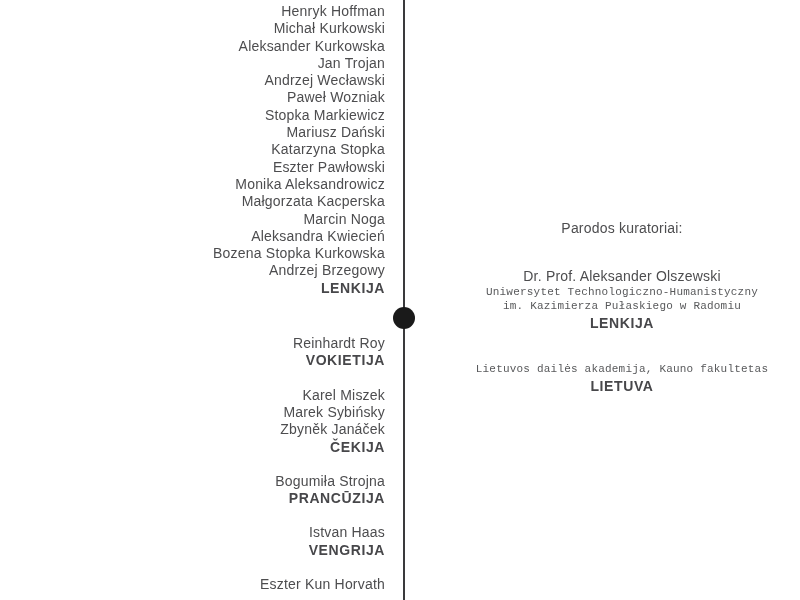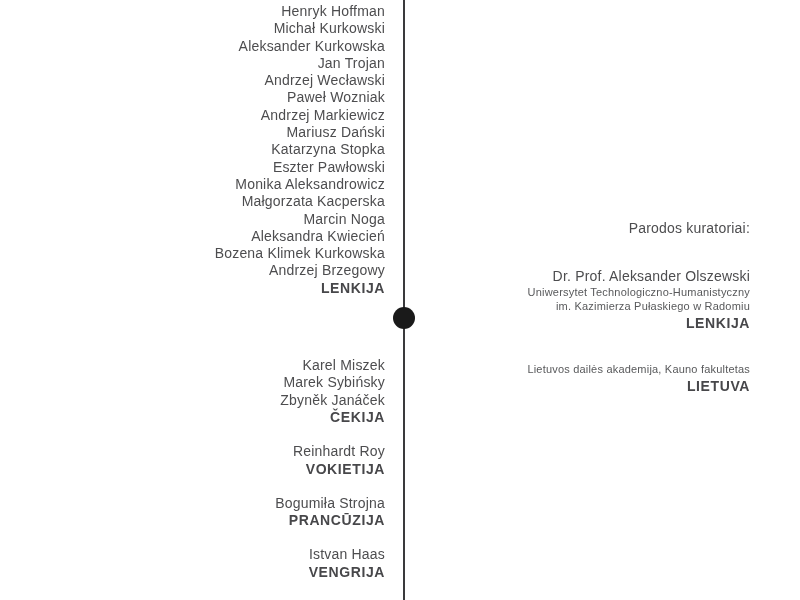--- a/index.html
+++ b/index.html
@@ -23,21 +23,21 @@
   .artist-col{
     position:absolute;
     left:0;top:3px;
     width:385px;
     text-align:right;
     font-size:14px;
     line-height:17.3px;
     letter-spacing:0.2px;
   }
   .artist-group{margin-bottom:17px;}
-  .artist-group.first{margin-bottom:60px;}
+  .artist-group.first{margin-bottom:38px;}
   .artist-name{white-space:nowrap;}
   .country-label{
     font-weight:600;
     letter-spacing:0.6px;
     color:#47474a;
   }
   
   .vertical-rule{
     position:absolute;
     left:403px;top:0;
@@ -47,41 +47,42 @@
   .timeline-dot{
     position:absolute;
     left:393px;top:307px;
     width:22px;height:22px;
     border-radius:50%;
     background:var(--dot);
   }
   
   .curator-col{
     position:absolute;
-    left:410px;top:220px;
+    left:452px;top:220px;
     width:340px;
-    text-align:right;
+    text-align:center;
   }
   .curator-heading{
     font-size:14px;
     line-height:17px;
     margin:0 0 16px 0;
     letter-spacing:0.2px;
   }
   .curator-entry{margin-bottom:20px;margin-top:30px;}
   .curator-name{
     font-size:14px;
     line-height:18px;
     letter-spacing:0.2px;
   }
   .institution-line{
     font-size:11px;
     line-height:14px;
     color:var(--text-soft);
     letter-spacing:0.2px;
+    font-family:Liberation Mono, monospace;
   }
   .curator-country{
     font-size:14px;
     line-height:17px;
     margin-top:2px;
     font-weight:600;
     letter-spacing:0.6px;
     color:#47474a;
   }
 </style>
@@ -89,41 +90,41 @@
 <body>
 
 <div class="artist-col" id="artist-list">
     <div class="artist-group first">
       <div class="artist-name">Henryk Hoffman</div>
       <div class="artist-name">Michał Kurkowski</div>
       <div class="artist-name">Aleksander Kurkowska</div>
       <div class="artist-name">Jan Trojan</div>
       <div class="artist-name">Andrzej Wecławski</div>
       <div class="artist-name">Paweł Wozniak</div>
-      <div class="artist-name">Andrzej Markiewicz</div>
+      <div class="artist-name">Stopka Markiewicz</div>
       <div class="artist-name">Mariusz Dański</div>
       <div class="artist-name">Katarzyna Stopka</div>
       <div class="artist-name">Eszter Pawłowski</div>
       <div class="artist-name">Monika Aleksandrowicz</div>
       <div class="artist-name">Małgorzata Kacperska</div>
       <div class="artist-name">Marcin Noga</div>
       <div class="artist-name">Aleksandra Kwiecień</div>
-      <div class="artist-name">Bozena Klimek Kurkowska</div>
+      <div class="artist-name">Bozena Stopka Kurkowska</div>
       <div class="artist-name">Andrzej Brzegowy</div>
       <div class="artist-name country-label">LENKIJA</div>
+    </div>
+    <div class="artist-group">
+      <div class="artist-name">Reinhardt Roy</div>
+      <div class="artist-name country-label">VOKIETIJA</div>
     </div>
     <div class="artist-group">
       <div class="artist-name">Karel Miszek</div>
       <div class="artist-name">Marek Sybińsky</div>
       <div class="artist-name">Zbyněk Janáček</div>
       <div class="artist-name country-label">ČEKIJA</div>
-    </div>
-    <div class="artist-group">
-      <div class="artist-name">Reinhardt Roy</div>
-      <div class="artist-name country-label">VOKIETIJA</div>
     </div>
     <div class="artist-group">
       <div class="artist-name">Bogumiła Strojna</div>
       <div class="artist-name country-label">PRANCŪZIJA</div>
     </div>
     <div class="artist-group">
       <div class="artist-name">Istvan Haas</div>
       <div class="artist-name country-label">VENGRIJA</div>
     </div>
     <div class="artist-group">

